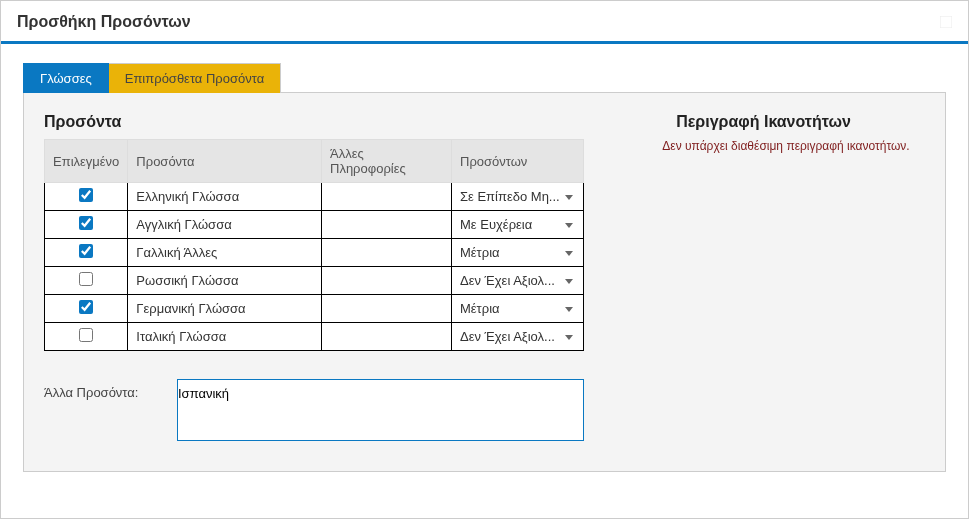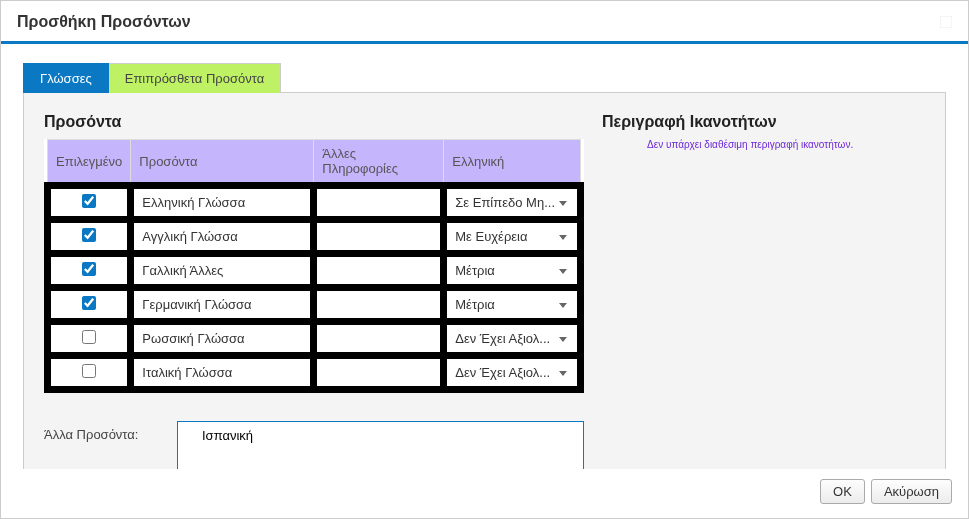--- a/index.html
+++ b/index.html
@@ -43,21 +43,21 @@
     padding: 18px 22px 10px 22px;
     overflow: auto;
   }
   .tabs {
     display: flex;
   }
   .tab {
     padding: 7px 16px;
     border: 1px solid #ccc;
     border-bottom: none;
-    background: #bef264;
+    background: #eab308;
     cursor: pointer;
     font-size: 13px;
     color: #444;
     position: relative;
     top: 1px;
   }
   .tab.active {
     background: #0a78c2;
     color: #fff;
     border-color: #0a78c2;
@@ -66,43 +66,43 @@
   .panel {
     border: 1px solid #ccc;
     background: #f4f4f4;
     padding: 20px 20px 30px 20px;
   }
   .columns {
     display: flex;
     gap: 18px;
   }
   .col-left { flex: 0 0 540px; }
-  .col-right { flex: 1; }
+  .col-right { flex: 1; text-align: center; }
   .section-title {
     font-size: 16px;
     font-weight: bold;
     margin-bottom: 8px;
     color: #222;
   }
   table.grid {
     width: 100%;
     border-collapse: collapse;
     background: #fff;
     font-size: 13px;
   }
   table.grid th {
     text-align: left;
     font-weight: normal;
     color: #555;
-    background: #c4b5fd;
+    background: #e5e5e5;
     border: 1px solid #ddd;
     padding: 6px 8px;
   }
   table.grid td {
-    border: 7px solid #000000;
+    border: 1px solid #000000;
     padding: 5px 8px;
     background: #fff;
     vertical-align: middle;
   }
   .col-check { width: 78px; text-align: center; }
   .col-info { width: 130px; }
   .col-ability { width: 132px; }
   .checkbox {
     width: 14px;
     height: 14px;
@@ -143,32 +143,32 @@
     margin-top: 28px;
     align-items: flex-start;
   }
   .other-label {
     flex: 0 0 115px;
     color: #444;
     padding-top: 6px;
   }
   .other-textarea {
     flex: 1;
-    height: 70px;
+    height: 62px;
     border: 1px solid #0a78c2;
     outline: none;
-    padding: 6px 24px;
+    padding: 6px 0;
     font-family: Arial, Helvetica, sans-serif;
     font-size: 13px;
     resize: none;
     background: #fff;
   }
   .desc-text {
-    font-size: 10px;
-    color: #6d28d9;
+    font-size: 12px;
+    color: #7f1d1d;
     margin-top: 6px;
     margin-left: 45px;
   }
   .dialog-footer {
     padding: 10px 16px 14px 16px;
     display: flex;
     justify-content: flex-end;
     gap: 6px;
   }
   .btn {
@@ -204,21 +204,21 @@
       <div class="columns">
         <div class="col-left">
           <div class="section-title">Προσόντα</div>
 
           <table class="grid">
             <thead>
               <tr>
                 <th class="col-check">Επιλεγμένο</th>
                 <th>Προσόντα</th>
                 <th class="col-info">Άλλες Πληροφορίες</th>
-                <th class="col-ability">Ελληνική</th>
+                <th class="col-ability">Προσόντων</th>
               </tr>
             </thead>
             <tbody id="grid-body">
                 <tr>
                   <td class="col-check"><input type="checkbox" class="checkbox" checked="" style=""></td>
                   <td>Ελληνική Γλώσσα</td>
                   <td class="col-info"></td>
                   <td class="col-ability">
                     <div class="ability-wrap">
                       <span class="ability-select">Σε Επίπεδο Μη...</span>
@@ -239,36 +239,36 @@
                   <td class="col-check"><input type="checkbox" class="checkbox" checked="" style=""></td>
                   <td>Γαλλική Άλλες</td>
                   <td class="col-info"></td>
                   <td class="col-ability">
                     <div class="ability-wrap">
                       <span class="ability-select">Μέτρια</span>
                     </div>
                   </td>
                 </tr>
                 <tr>
-                  <td class="col-check"><input type="checkbox" class="checkbox" checked="" style=""></td>
-                  <td>Γερμανική Γλώσσα</td>
-                  <td class="col-info"></td>
-                  <td class="col-ability">
-                    <div class="ability-wrap">
-                      <span class="ability-select">Μέτρια</span>
-                    </div>
-                  </td>
-                </tr>
-                <tr>
                   <td class="col-check"><input type="checkbox" class="checkbox" style=""></td>
                   <td>Ρωσσική Γλώσσα</td>
                   <td class="col-info"></td>
                   <td class="col-ability">
                     <div class="ability-wrap">
                       <span class="ability-select">Δεν Έχει Αξιολ...</span>
+                    </div>
+                  </td>
+                </tr>
+                <tr>
+                  <td class="col-check"><input type="checkbox" class="checkbox" checked="" style=""></td>
+                  <td>Γερμανική Γλώσσα</td>
+                  <td class="col-info"></td>
+                  <td class="col-ability">
+                    <div class="ability-wrap">
+                      <span class="ability-select">Μέτρια</span>
                     </div>
                   </td>
                 </tr>
                 <tr>
                   <td class="col-check"><input type="checkbox" class="checkbox" style=""></td>
                   <td>Ιταλική Γλώσσα</td>
                   <td class="col-info"></td>
                   <td class="col-ability">
                     <div class="ability-wrap">
                       <span class="ability-select">Δεν Έχει Αξιολ...</span>
@@ -285,17 +285,13 @@
         </div>
 
         <div class="col-right">
           <div class="section-title">Περιγραφή Ικανοτήτων</div>
           <div class="desc-text">Δεν υπάρχει διαθέσιμη περιγραφή ικανοτήτων.</div>
         </div>
       </div>
     </div>
   </div>
 
-  <div class="dialog-footer">
-    <button class="btn">OK</button>
-    <button class="btn">Ακύρωση</button>
-  </div>
 </div>
 
 </body></html>

